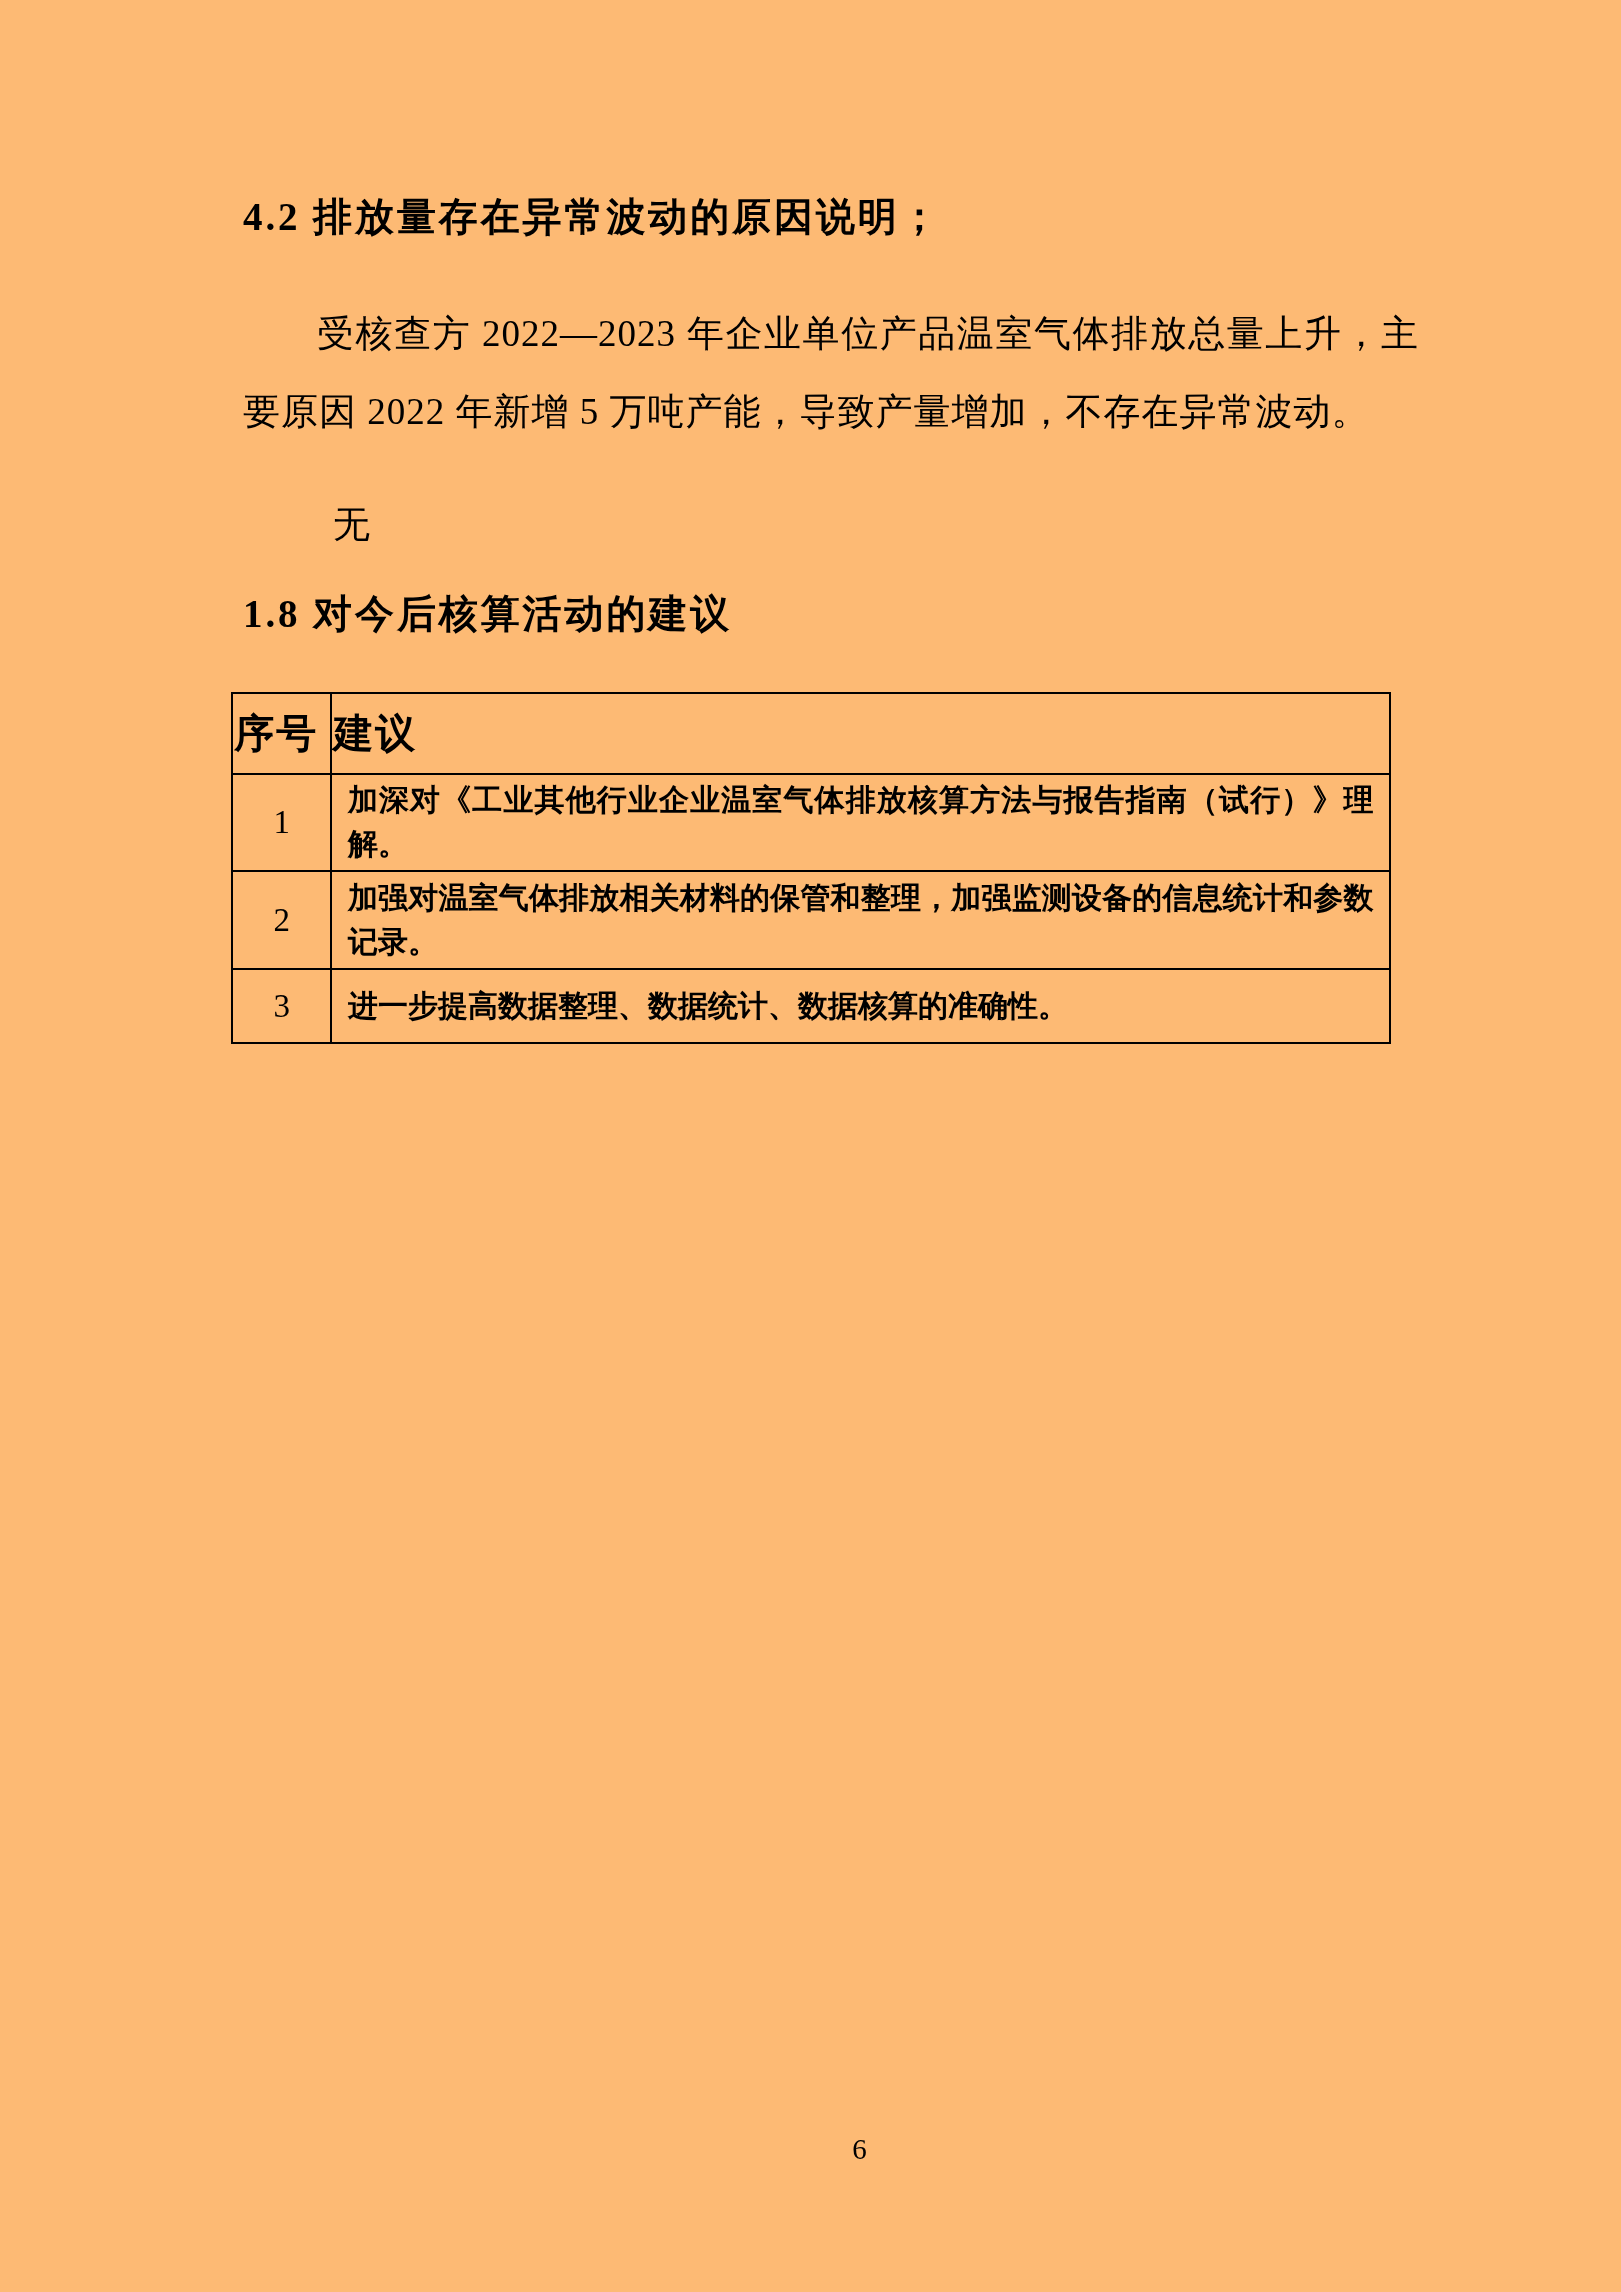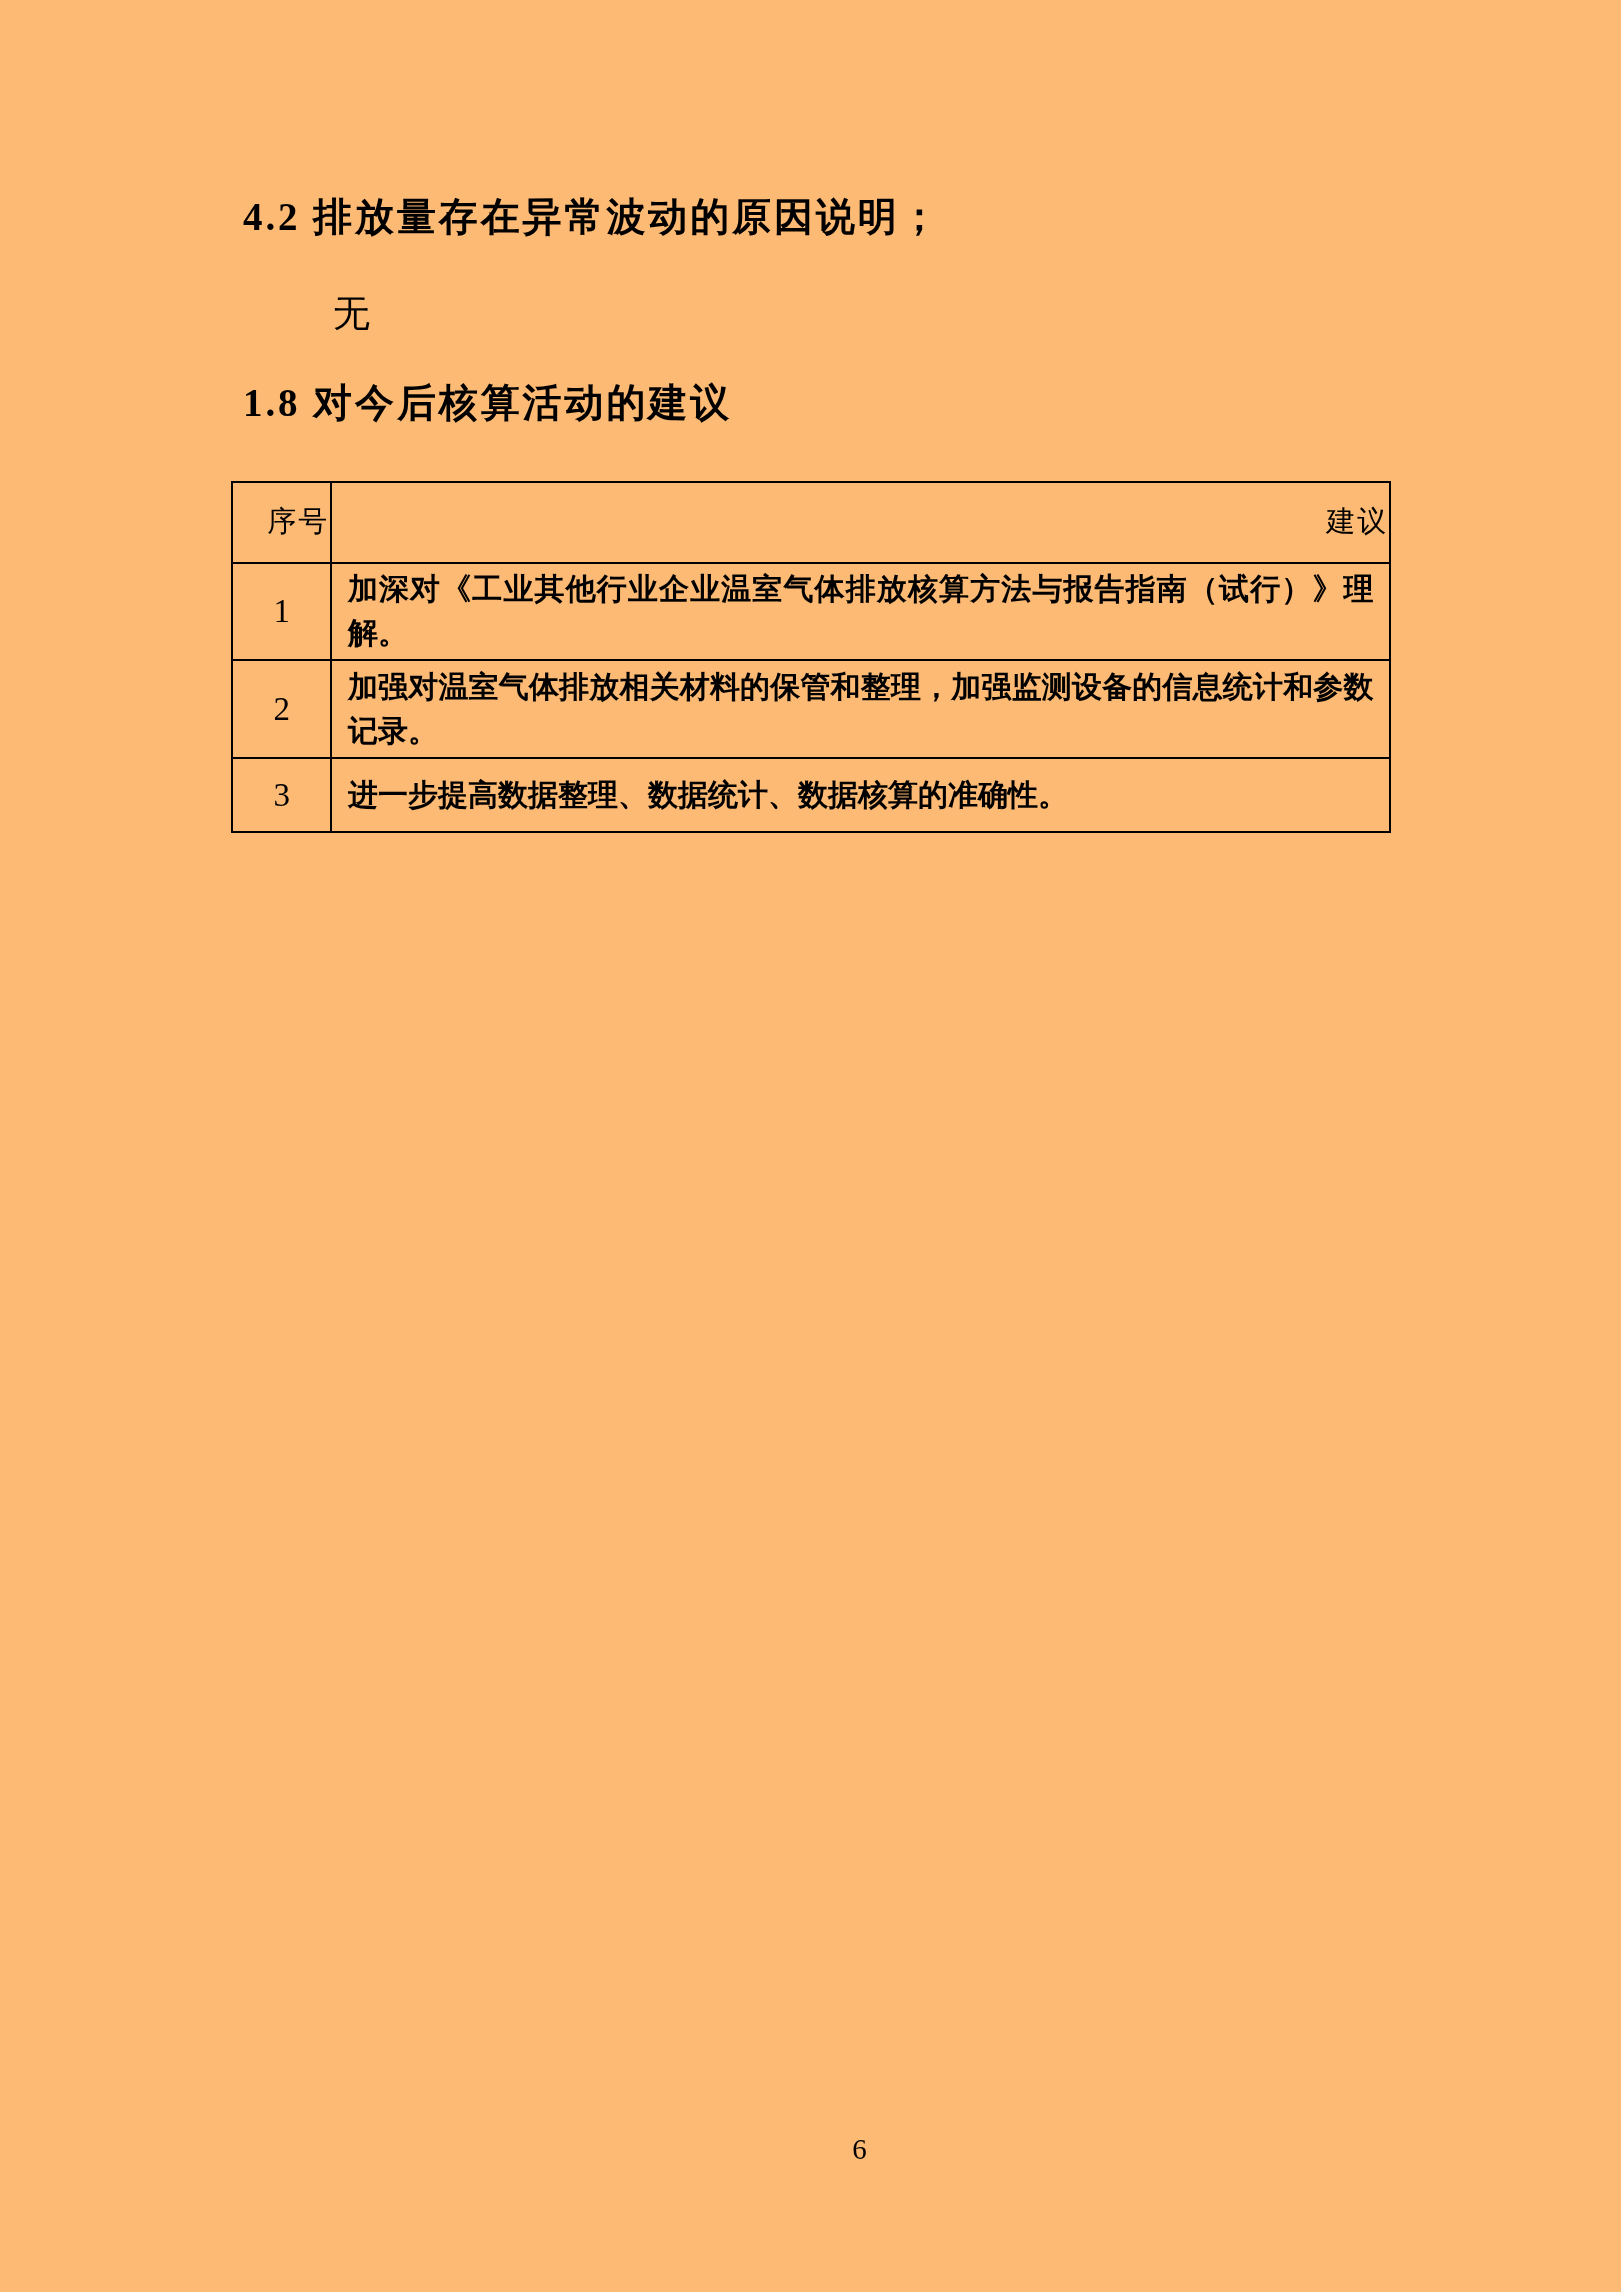--- a/index.html
+++ b/index.html
@@ -49,23 +49,23 @@
     table-layout: fixed;
     width: 1160px;
     margin: 55px 0 0 -11.8px;
   }
   .suggest-table th, .suggest-table td {
     border: 2px solid #000;
     vertical-align: middle;
   }
   .suggest-table th {
     height: 77px;
-    font-size: 29px;
-    font-weight: normal;
-    text-align: right;
+    font-size: 40px;
+    font-weight: bold;
+    text-align: left;
     letter-spacing: 2px;
   }
   .col-no { width: 95px; }
   .no-cell {
     text-align: center;
     font-size: 33px;
   }
   .sg-cell {
     padding: 3.9px 15.7px;
     font-size: 30px;
@@ -87,20 +87,21 @@
   }
 </style>
 </head>
 <body>
 
 <div class="page">
   <div class="content">
 
     <h2 class="heading">4.2 排放量存在异常波动的原因说明；</h2>
 
+    <p class="para">受核查方 2022—2023 年企业单位产品温室气体排放总量上升，主要原因 2022 年新增 5 万吨产能，导致产量增加，不存在异常波动。</p>
 
 
     <p class="none-text">无</p>
 
     <h2 class="heading h44">1.8 对今后核算活动的建议</h2>
 
     <table class="suggest-table">
       <thead>
         <tr>
           <th class="col-no">序号</th>

